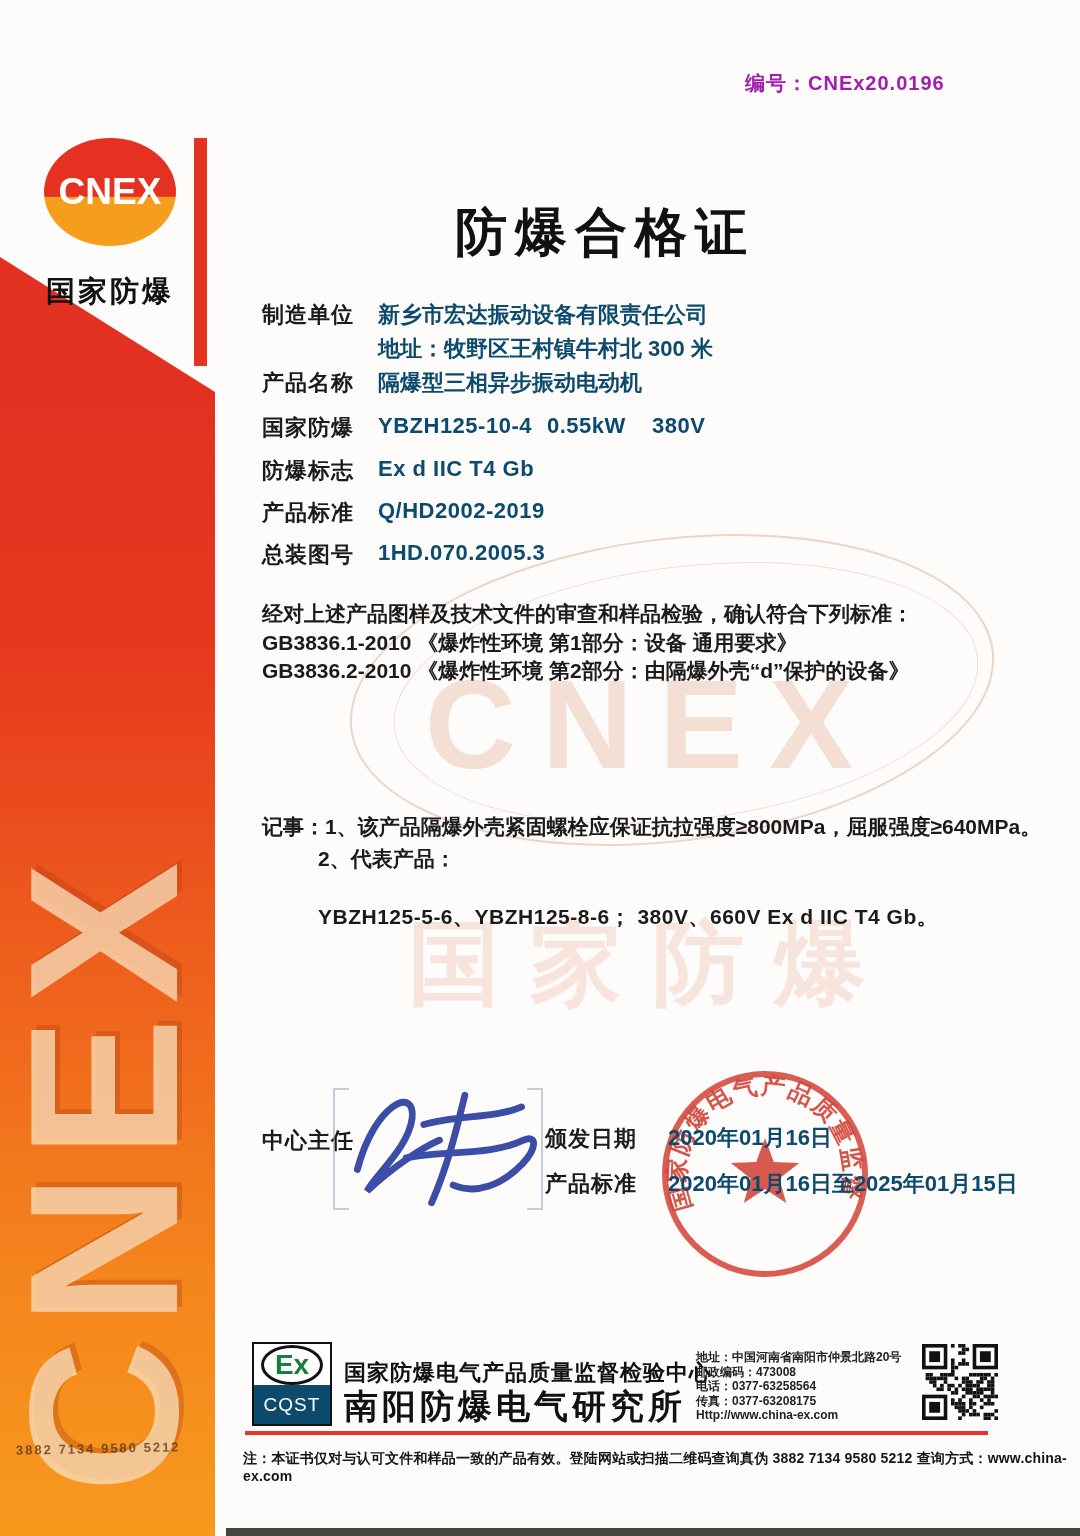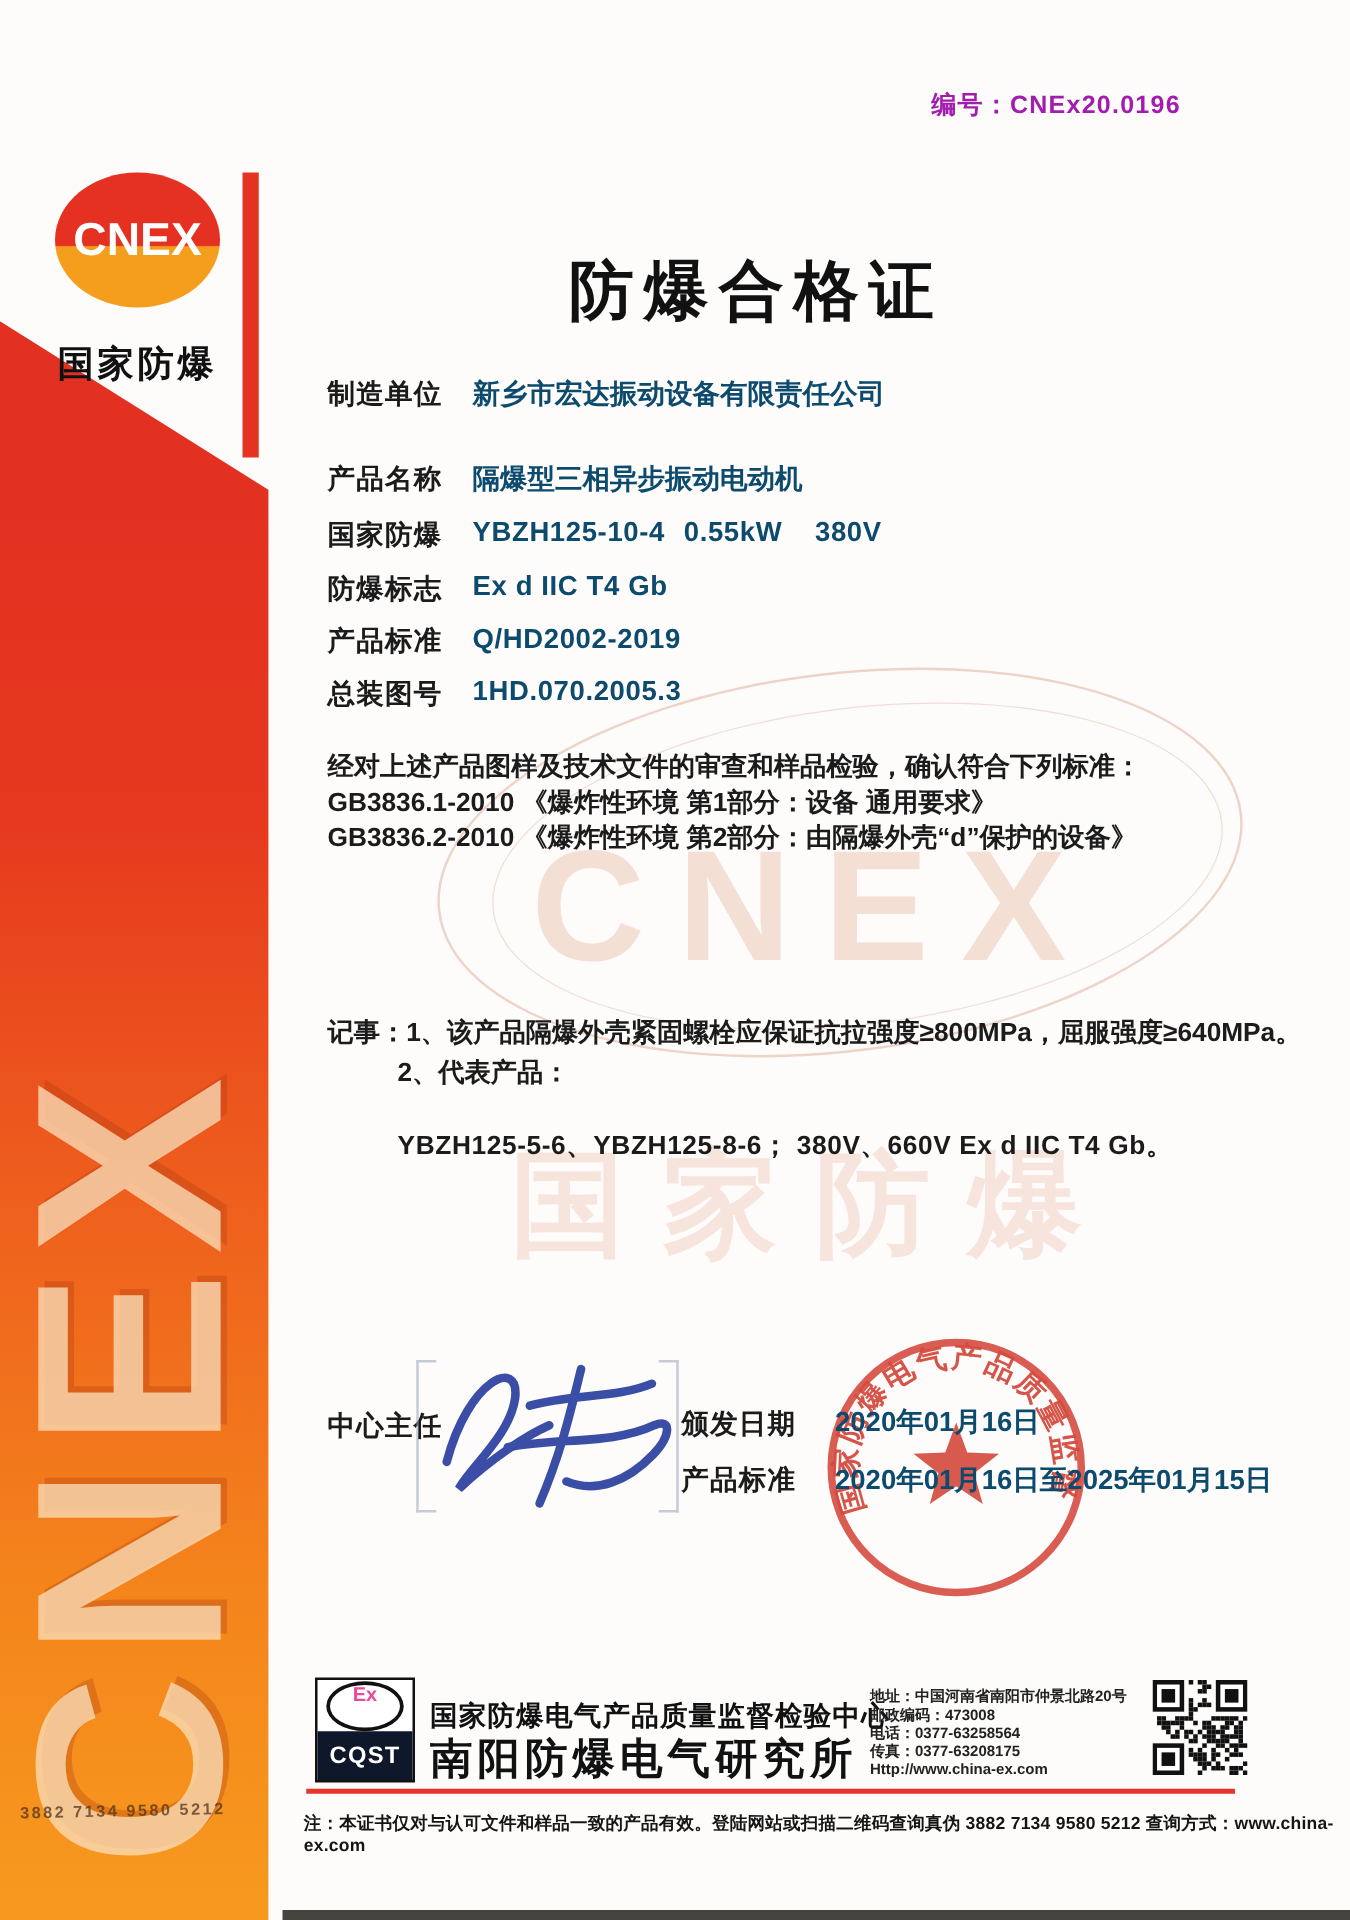--- a/index.html
+++ b/index.html
@@ -55,23 +55,23 @@
   .sig-bracket.r{border-right:2px solid #9aa6b8;border-top:2px solid #9aa6b8;border-bottom:2px solid #9aa6b8;}
 
   
   .stamp{left:650px;top:1059px;width:230px;height:230px;z-index:2;opacity:.88;}
   .over-stamp{z-index:3;}
 
   
   .excqst{left:252px;top:1342px;width:80px;height:84px;border:2px solid #111;box-sizing:border-box;background:#fff;}
   .excqst .top{height:41px;display:flex;align-items:center;justify-content:center;}
   .excqst .top .ell{width:56px;height:34px;border:3px solid #111;border-radius:50%;
-                    display:flex;align-items:flex-start;justify-content:center;font-size:16px;font-weight:800;color:#ec4899;}
-  .excqst .bot{height:39px;background:#0f172a;color:#fff;display:flex;align-items:center;justify-content:center;
-               font-size:19px;font-weight:700;letter-spacing:1px;}
+                    display:flex;align-items:center;justify-content:center;font-size:28px;font-weight:800;color:#15803d;}
+  .excqst .bot{height:39px;background:#0c4a6e;color:#fff;display:flex;align-items:center;justify-content:center;
+               font-size:19px;font-weight:400;letter-spacing:1px;}
   .f-center{left:344px;top:1358px;font-size:22px;font-weight:800;color:#111;letter-spacing:1px;}
   .f-inst{left:344px;top:1384px;font-size:34px;font-weight:800;color:#111;letter-spacing:4px;}
   .f-contact{left:696px;top:1350px;font-size:12px;font-weight:700;color:#222;line-height:14.5px;}
   .f-redline{left:245px;top:1431px;width:743px;height:4px;background:#e8342a;}
   .f-note{left:243px;top:1450px;font-size:14px;font-weight:700;color:#151515;letter-spacing:.2px;}
   .qr-wrap{left:922px;top:1342px;width:76px;height:80px;}
   .bottom-shadow{left:226px;top:1528px;width:854px;height:8px;background:#46443f;}
 </style>
 </head>
 <body>
@@ -92,20 +92,21 @@
   <div class="abs logo-ellipse">
     <span>CNEX</span>
   </div>
   <div class="abs logo-sub">国家防爆</div>
 
   <div class="abs cert-no">编号：CNEx20.0196</div>
   <div class="abs title">防爆合格证</div>
 
   <div class="abs flabel" style="left:262px;top:300px">制造单位</div>
   <div class="abs fvalue" style="left:378px;top:300px">新乡市宏达振动设备有限责任公司</div>
+  <div class="abs fvalue" style="left:378px;top:334px">地址：牧野区王村镇牛村北 300 米</div>
 
   <div class="abs flabel" style="left:262px;top:368px">产品名称</div>
   <div class="abs fvalue" style="left:378px;top:368px">隔爆型三相异步振动电动机</div>
 
   <div class="abs flabel" style="left:262px;top:413px">国家防爆</div>
   <div class="abs fvalue mono-ish" style="left:378px;top:413px">YBZH125-10-4</div>
   <div class="abs fvalue mono-ish" style="left:547px;top:413px">0.55kW</div>
   <div class="abs fvalue mono-ish" style="left:652px;top:413px">380V</div>
 
   <div class="abs flabel" style="left:262px;top:456px">防爆标志</div>

